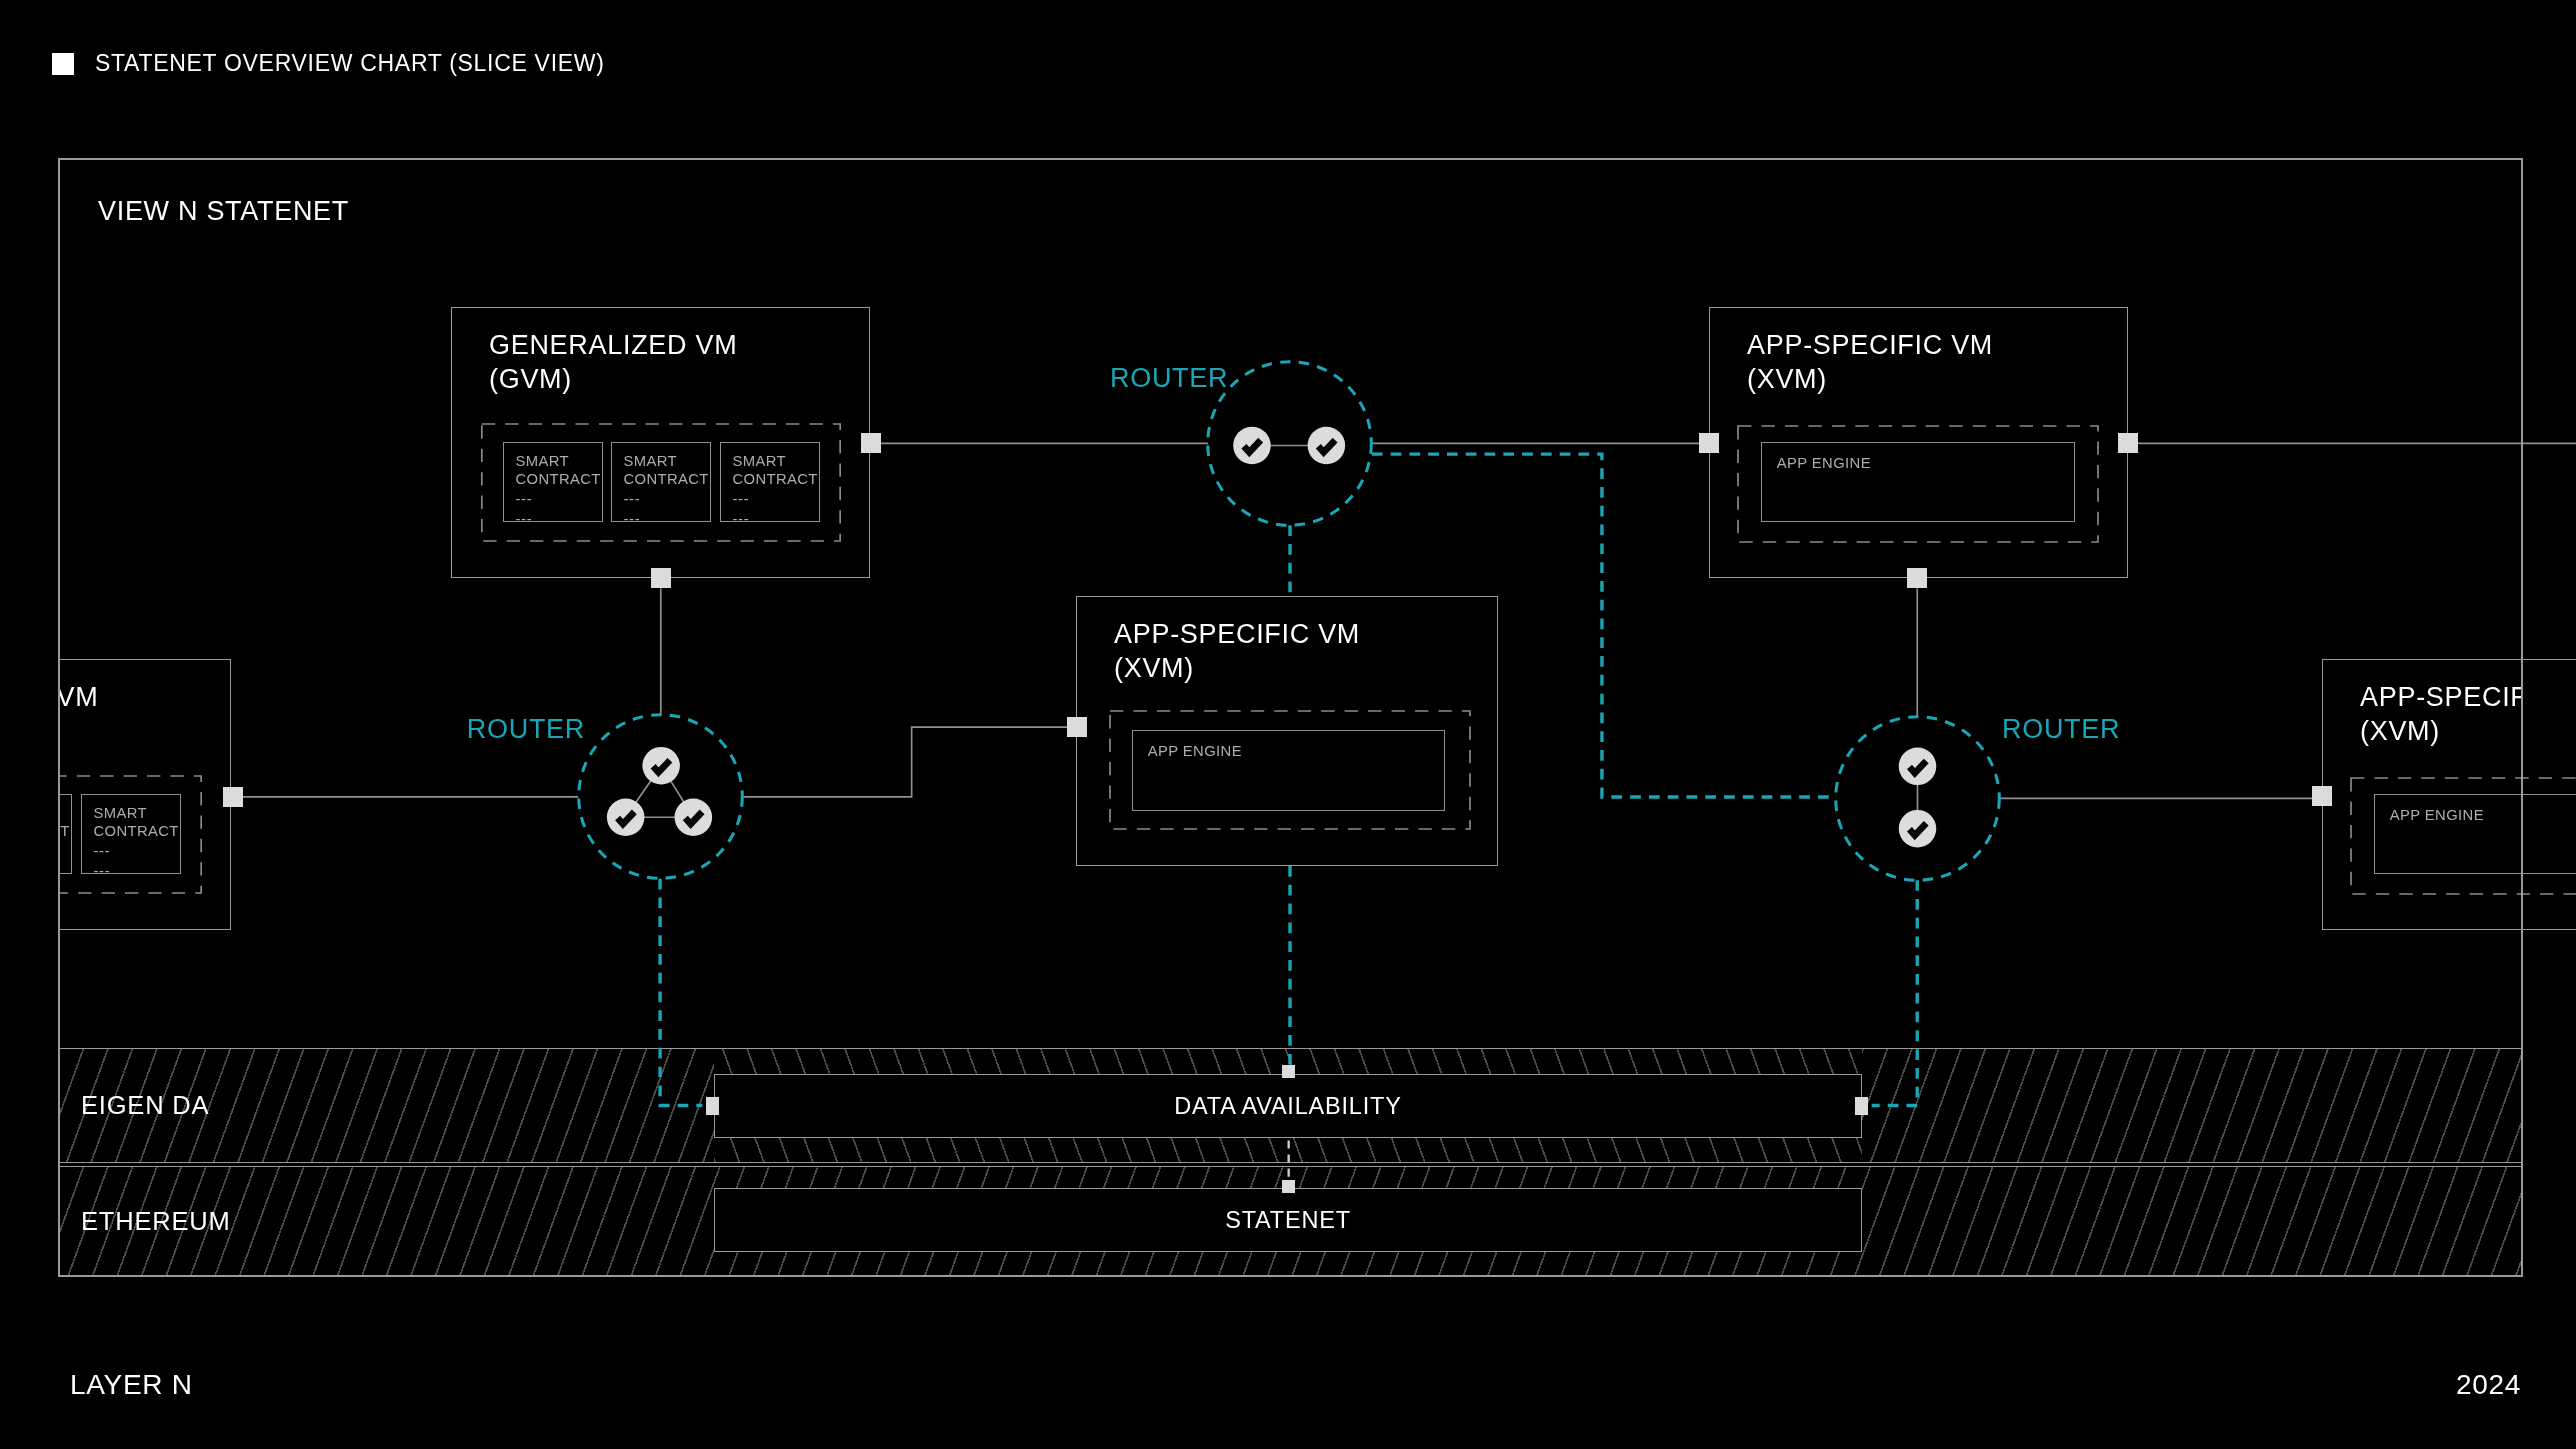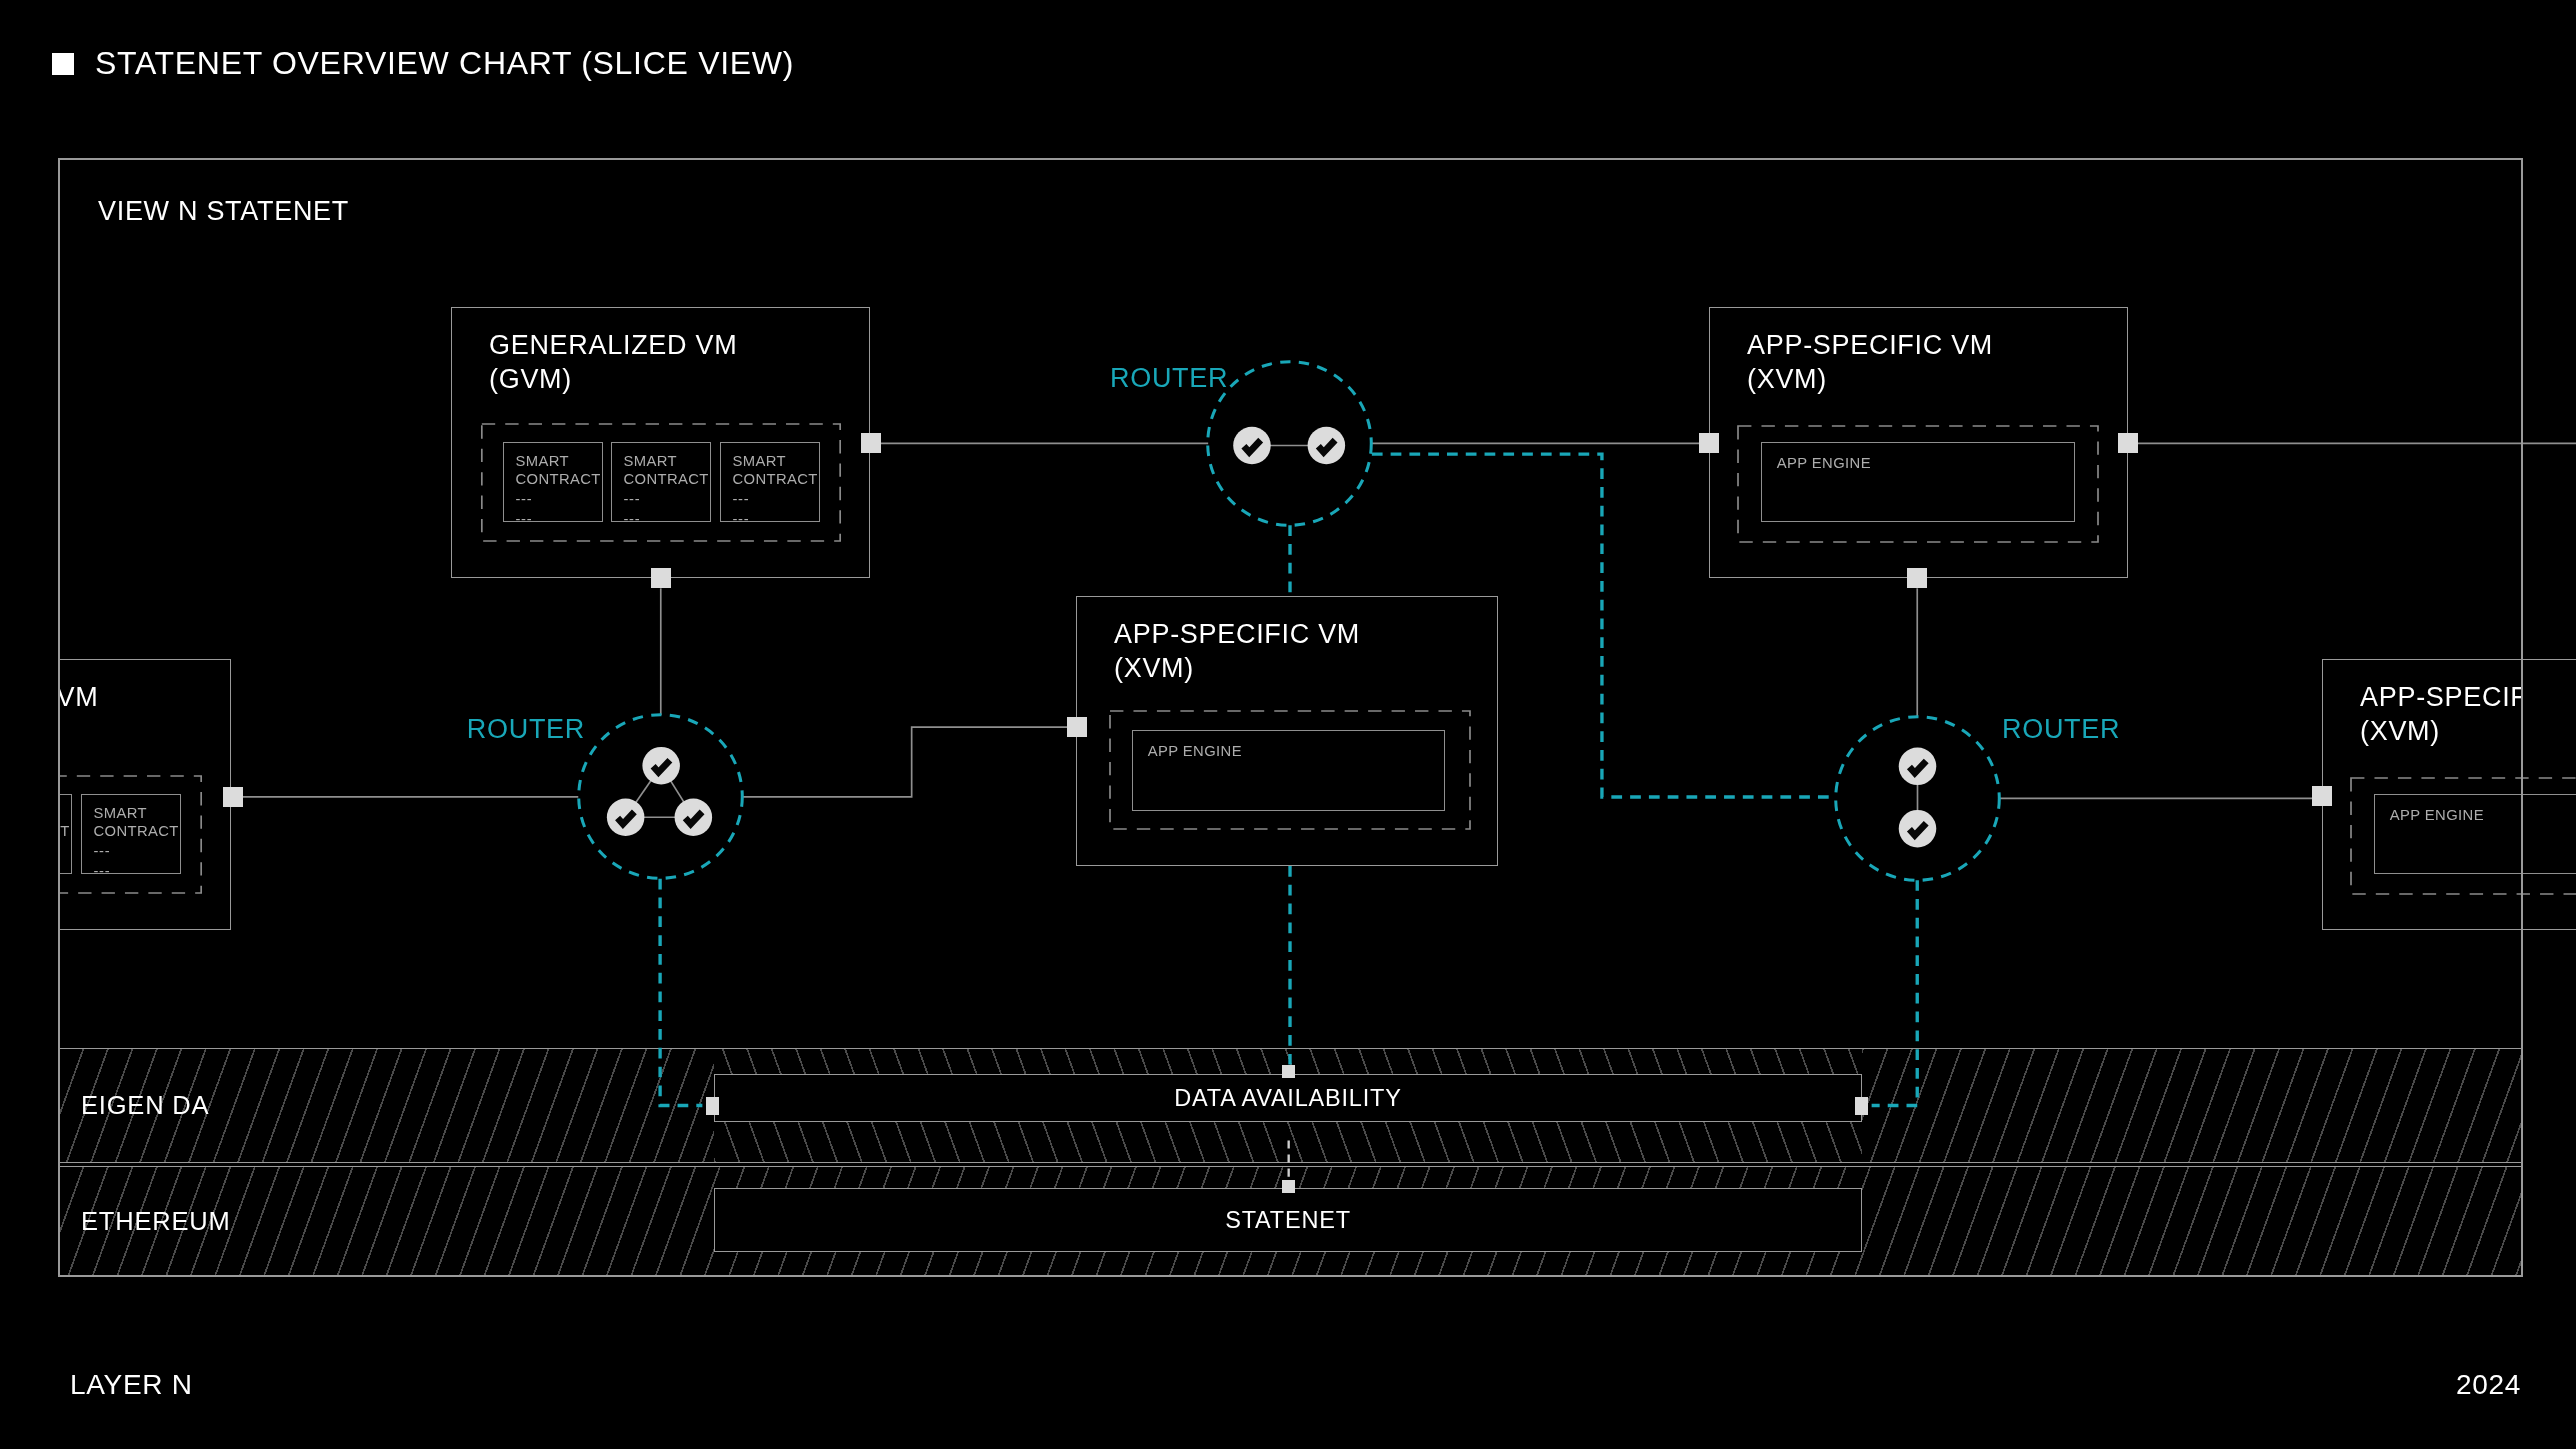--- a/index.html
+++ b/index.html
@@ -3,21 +3,21 @@
 <meta charset="utf-8">
 <style>
   * { margin:0; padding:0; box-sizing:border-box; }
   html,body { background:#000; }
   body { font-family:"Liberation Sans", sans-serif; width:2576px; height:1449px; overflow:hidden; }
   #canvas { position:relative; width:2576px; height:1449px; background:#000; overflow:hidden; }
 
   .abs { position:absolute; }
 
   
-  .hdr-title { font-size:32px; color:#fff; letter-spacing:0.7px; line-height:29.5px; white-space:nowrap; }
+  .hdr-title { font-size:23px; color:#fff; letter-spacing:0.7px; line-height:29.5px; white-space:nowrap; }
   .footer-label { font-size:28px; color:#fff; letter-spacing:0.7px; white-space:nowrap; }
 
   
   .outer-frame { border:2px solid #9a9a9a; pointer-events:none; z-index:6; }
   .outer-label { font-size:27px; color:#fff; letter-spacing:0.7px; z-index:7; }
 
   
   .node-box { border:1.7px solid #9a9a9a; background:#000; z-index:3; }
   .box-title { position:absolute; left:37px; top:20px; font-size:27px; line-height:34px; color:#fff; letter-spacing:0.7px; white-space:nowrap; }
   .dashed-zone { position:absolute; }
@@ -81,21 +81,21 @@
 
     <polyline points="2045,677 2388,677 2388,1188 2736,1188" fill="none" stroke="#19A7B8" stroke-width="5" stroke-dasharray="16 12"></polyline>
     <line x1="1923" y1="783" x2="1923" y2="889" stroke="#19A7B8" stroke-width="5" stroke-dasharray="16 12"></line>
     <line x1="1923" y1="1291" x2="1923" y2="1589" stroke="#19A7B8" stroke-width="5" stroke-dasharray="16 12"></line>
     <polyline points="984,1310 984,1648 1047,1648" fill="none" stroke="#19A7B8" stroke-width="5" stroke-dasharray="16 12"></polyline>
     <polyline points="2858,1312 2858,1648 2790,1648" fill="none" stroke="#19A7B8" stroke-width="5" stroke-dasharray="16 12"></polyline>
 
     <line x1="1921" y1="1700" x2="1921" y2="1762" stroke="#cfcfcf" stroke-width="3.5" stroke-dasharray="12 9"></line>
   </svg>
 
-  <div class="bar" style="left:714px; top:1074px; width:1148px; height:48px;">
+  <div class="bar" style="left:714px; top:1074px; width:1148px; height:64px;">
     <span>DATA AVAILABILITY</span>
   </div>
   <div class="bar" style="left:714px; top:1188px; width:1148px; height:64px;">
     <span>STATENET</span>
   </div>
 
   <div class="abs node-box" style="left:451px; top:307px; width:419px; height:271px;">
     <div class="box-title">
       <div>GENERALIZED VM</div>
       <div>(GVM)</div>

